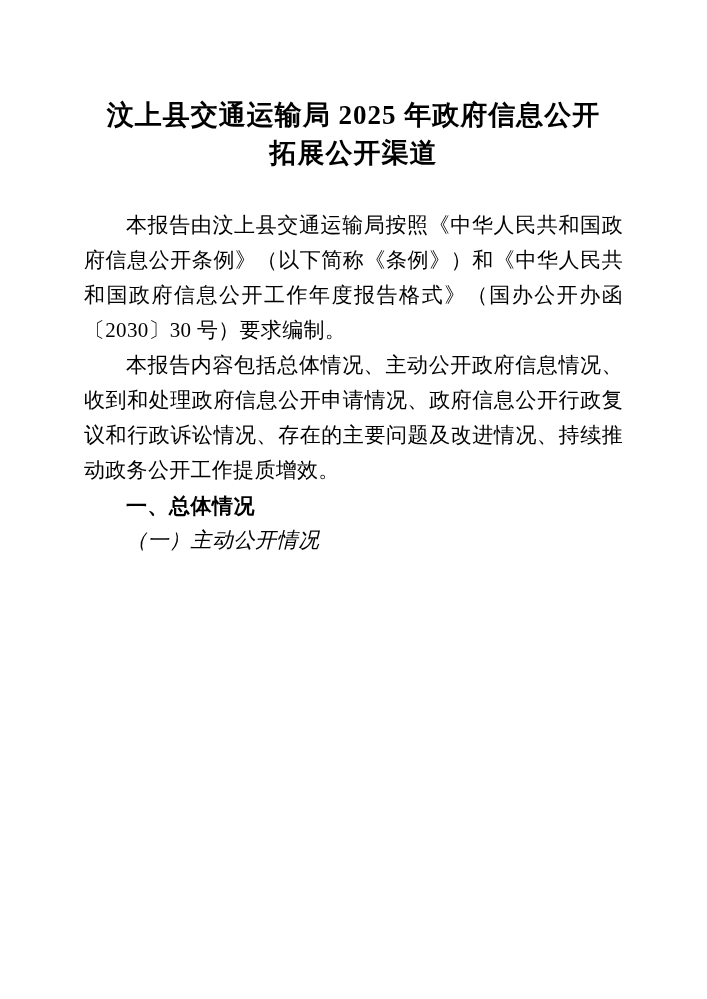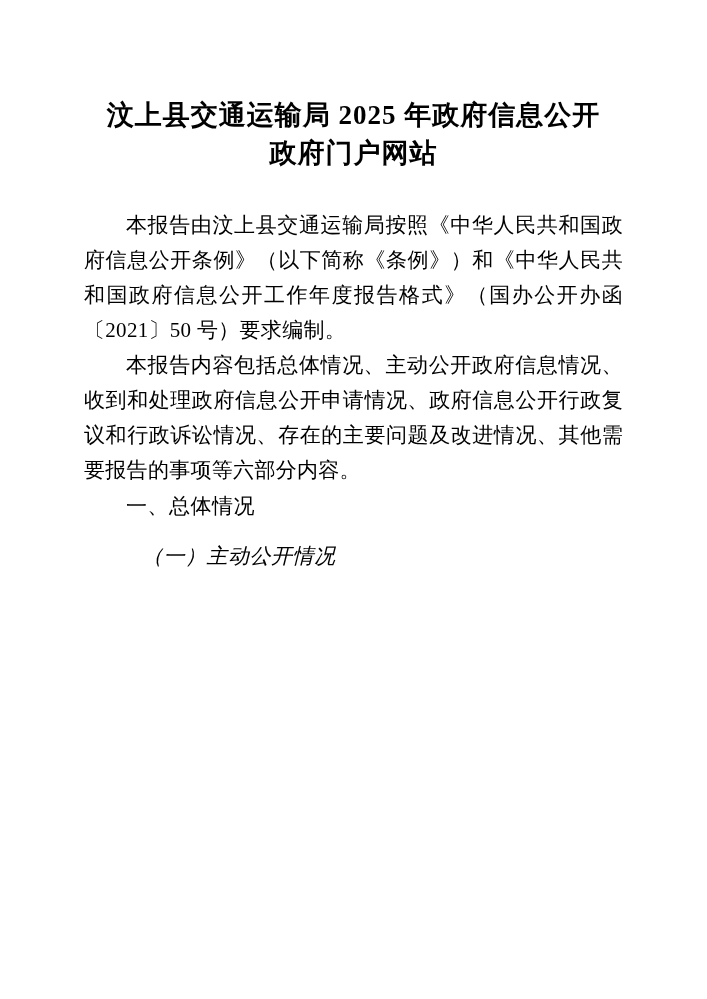--- a/index.html
+++ b/index.html
@@ -31,48 +31,48 @@
     font-size: 21px;
     line-height: 35px;
     text-align: justify;
     text-indent: 2em;
     letter-spacing: 0.3px;
   }
   .section-heading {
     margin: 0;
     font-size: 21px;
     line-height: 35px;
-    font-weight: normal;
+    font-weight: bold;
     font-family: "Liberation Sans", "DejaVu Sans", sans-serif;
     text-indent: 2em;
     letter-spacing: 0.5px;
   }
   .subsection-heading {
-    margin: 16px;
+    margin: 0;
     font-size: 21px;
     line-height: 35px;
     font-weight: normal;
     font-style: italic;
     text-indent: 2em;
     letter-spacing: 0.5px;
   }
 </style>
 </head>
 <body>
 
 <div class="page">
 
   <h1 class="doc-title">
     <span>汶上县交通运输局 2025 年政府信息公开</span><br>
-    <span>政府门户网站</span>
+    <span>拓展公开渠道</span>
   </h1>
 
-  <p class="body-para">本报告由汶上县交通运输局按照《中华人民共和国政府信息公开条例》（以下简称《条例》）和《中华人民共和国政府信息公开工作年度报告格式》（国办公开办函〔2021〕50 号）要求编制。</p>
+  <p class="body-para">本报告由汶上县交通运输局按照《中华人民共和国政府信息公开条例》（以下简称《条例》）和《中华人民共和国政府信息公开工作年度报告格式》（国办公开办函〔2030〕30 号）要求编制。</p>
 
-  <p class="body-para">本报告内容包括总体情况、主动公开政府信息情况、收到和处理政府信息公开申请情况、政府信息公开行政复议和行政诉讼情况、存在的主要问题及改进情况、其他需要报告的事项等六部分内容。</p>
+  <p class="body-para">本报告内容包括总体情况、主动公开政府信息情况、收到和处理政府信息公开申请情况、政府信息公开行政复议和行政诉讼情况、存在的主要问题及改进情况、持续推动政务公开工作提质增效。</p>
 
 
   <h2 class="section-heading">一、总体情况</h2>
 
 
   <h3 class="subsection-heading">（一）主动公开情况</h3>
 
 </div>
 
 </body></html>

